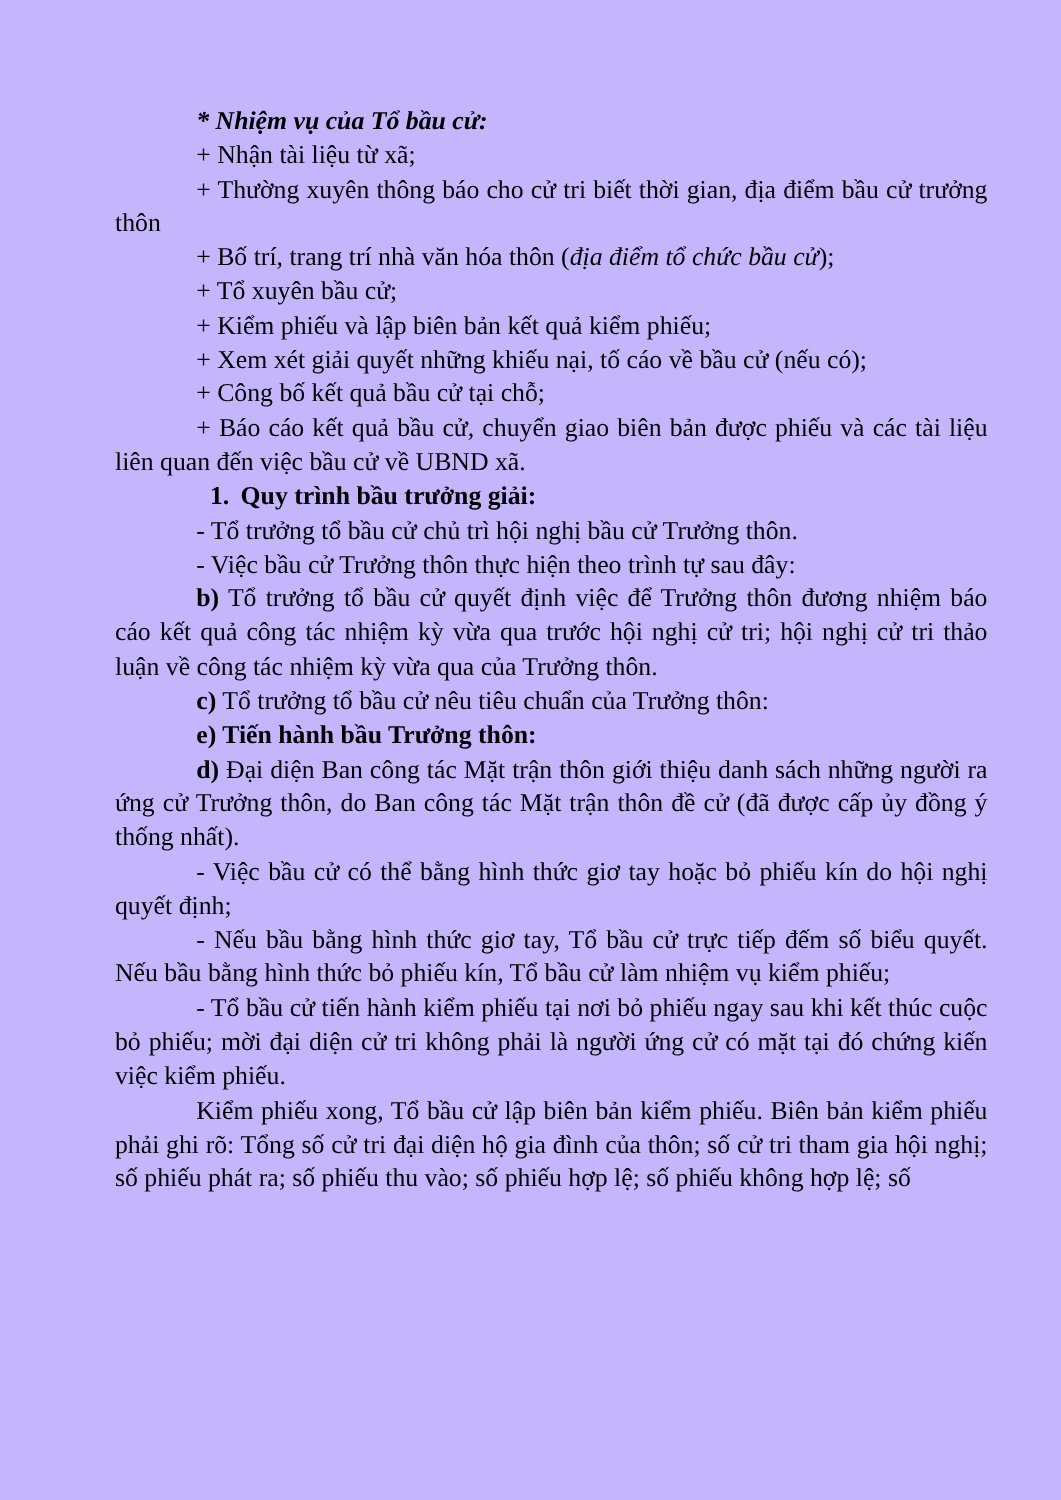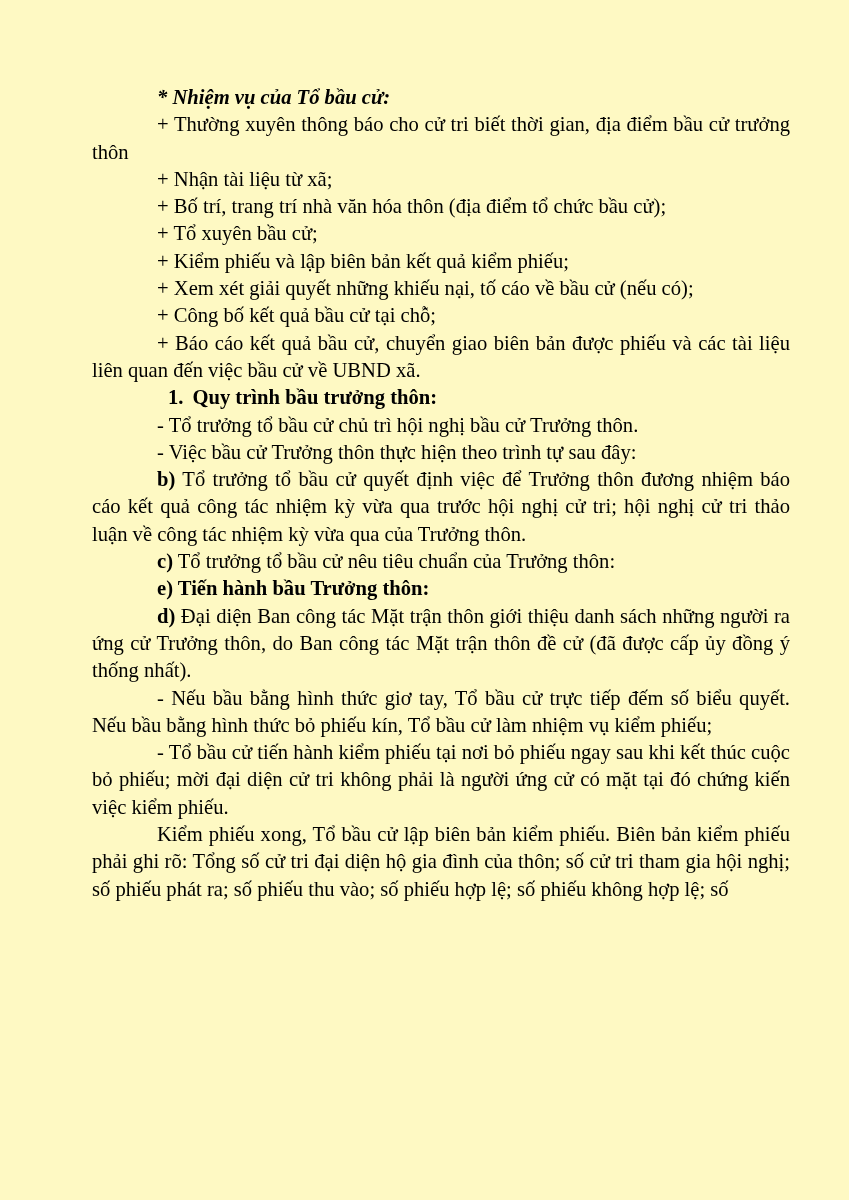--- a/index.html
+++ b/index.html
@@ -4,21 +4,21 @@
 <style>
   html, body {
     margin: 0;
     padding: 0;
     background: #ffffff;
   }
   .page {
     position: relative;
     width: 849px;
     height: 1200px;
-    background: #fef9c3;
+    background: #c4b5fd;
     overflow: hidden;
   }
   .content {
     position: absolute;
     left: 92px;
     top: 84px;
     width: 698px;
     font-family: "Liberation Serif", "DejaVu Serif", serif;
     font-size: 20.6px;
     line-height: 27.3px;
@@ -27,64 +27,65 @@
   }
   p.para {
     margin: 0;
     padding: 0;
     text-indent: 65px;
   }
   p.para.indent-heading {
     text-indent: 76px;
   }
   .b  { font-weight: bold; }
-  .i  { }
+  .i  { font-style: italic; }
   .bi { font-weight: bold; font-style: italic; }
   .num { font-weight: bold; margin-right: 9px; }
 </style>
 </head>
 <body>
 
 <div class="page">
   <div class="content">
 
     <p class="para"><span class="bi">* Nhiệm vụ của Tổ bầu cử:</span></p>
 
 
+    <p class="para"><span>+ Nhận tài liệu từ xã;</span></p>
+
     <p class="para"><span>+ Thường xuyên thông báo cho cử tri biết thời gian, địa điểm bầu cử trưởng thôn</span></p>
-
-    <p class="para"><span>+ Nhận tài liệu từ xã;</span></p>
 
     <p class="para"><span>+ Bố trí, trang trí nhà văn hóa thôn (</span><span class="i">địa điểm tổ chức bầu cử</span><span>);</span></p>
 
     <p class="para"><span>+ Tổ xuyên bầu cử;</span></p>
 
     <p class="para"><span>+ Kiểm phiếu và lập biên bản kết quả kiểm phiếu;</span></p>
 
     <p class="para"><span>+ Xem xét giải quyết những khiếu nại, tố cáo về bầu cử (nếu có);</span></p>
 
     <p class="para"><span>+ Công bố kết quả bầu cử tại chỗ;</span></p>
 
     <p class="para"><span>+ Báo cáo kết quả bầu cử, chuyển giao biên bản được phiếu và các tài liệu liên quan đến việc bầu cử về UBND xã.</span></p>
 
-    <p class="para indent-heading"><span class="num">1.</span><span class="b">Quy trình bầu trưởng thôn:</span></p>
+    <p class="para indent-heading"><span class="num">1.</span><span class="b">Quy trình bầu trưởng giải:</span></p>
 
     <p class="para"><span>- Tổ trưởng tổ bầu cử chủ trì hội nghị bầu cử Trưởng thôn.</span></p>
 
     <p class="para"><span>- Việc bầu cử Trưởng thôn thực hiện theo trình tự sau đây:</span></p>
 
 
     <p class="para"><span class="b">b)</span><span> Tổ trưởng tổ bầu cử quyết định việc để Trưởng thôn đương nhiệm báo cáo kết quả công tác nhiệm kỳ vừa qua trước hội nghị cử tri; hội nghị cử tri thảo luận về công tác nhiệm kỳ vừa qua của Trưởng thôn.</span></p>
 
     <p class="para"><span class="b">c)</span><span> Tổ trưởng tổ bầu cử nêu tiêu chuẩn của Trưởng thôn:</span></p>
 
     <p class="para"><span class="b">e) Tiến hành bầu Trưởng thôn:</span></p>
 
     <p class="para"><span class="b">d)</span><span> Đại diện Ban công tác Mặt trận thôn  giới thiệu danh sách những người ra ứng cử Trưởng thôn,  do Ban công tác Mặt trận thôn  đề cử (đã được cấp ủy đồng ý thống nhất).</span></p>
 
+    <p class="para"><span>- Việc bầu cử có thể bằng hình thức giơ tay hoặc bỏ phiếu kín do hội nghị quyết định;</span></p>
 
     <p class="para"><span>- Nếu bầu bằng hình thức giơ tay, Tổ bầu cử trực tiếp đếm số biểu quyết. Nếu bầu bằng hình thức bỏ phiếu kín, Tổ bầu cử làm nhiệm vụ kiểm phiếu;</span></p>
 
     <p class="para"><span>- Tổ bầu cử tiến hành kiểm phiếu tại nơi bỏ phiếu ngay sau khi kết thúc cuộc bỏ phiếu; mời đại diện cử tri không phải là người ứng cử có mặt tại đó chứng kiến việc kiểm phiếu.</span></p>
 
     <p class="para"><span>Kiểm phiếu xong, Tổ bầu cử lập biên bản kiểm phiếu. Biên bản kiểm phiếu phải ghi rõ: Tổng số cử tri đại diện hộ gia đình của thôn; số cử tri tham gia hội nghị; số phiếu phát ra; số phiếu thu vào; số phiếu hợp lệ; số phiếu không hợp lệ; số</span></p>
 
   </div>
 </div>
 

